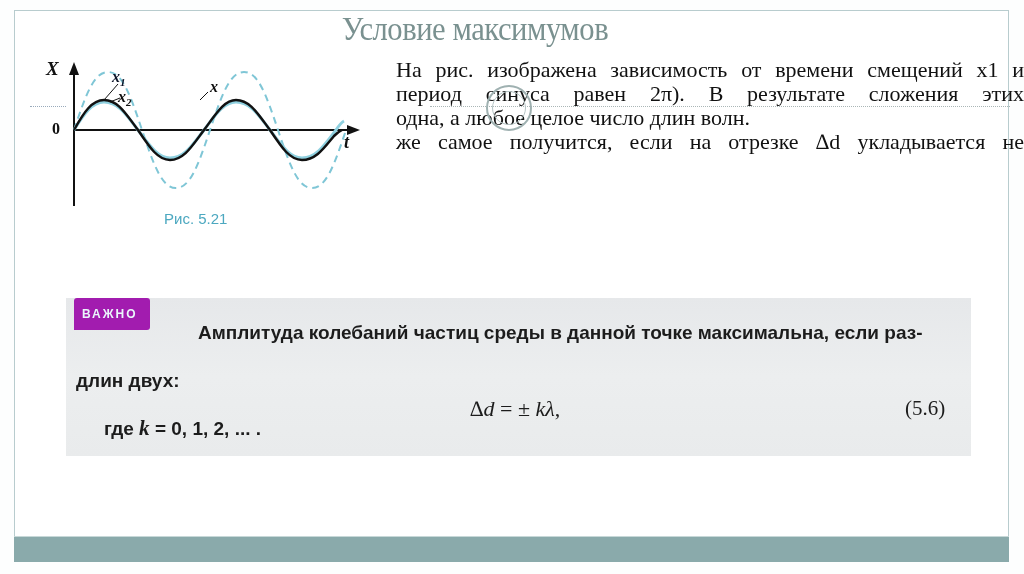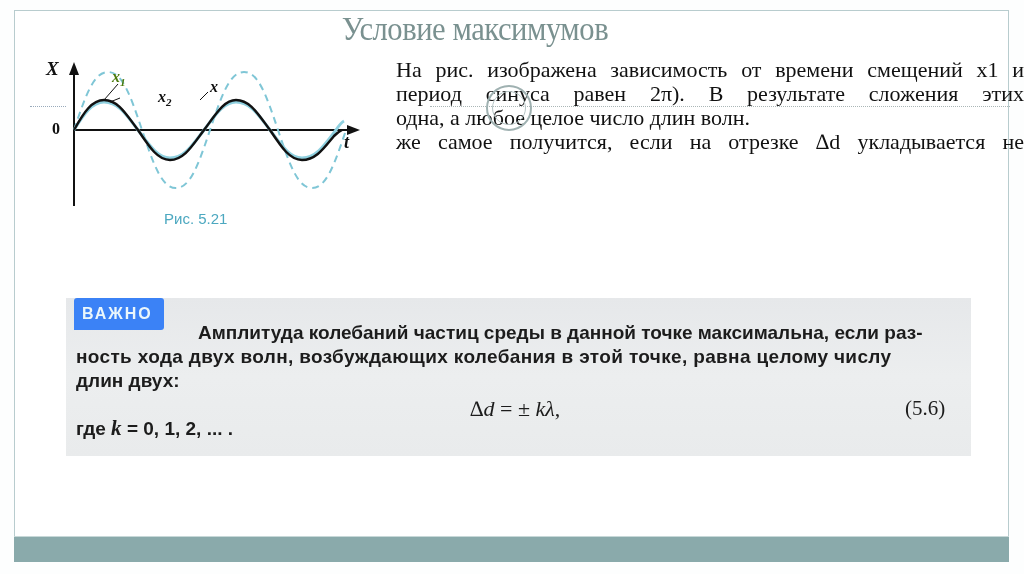--- a/index.html
+++ b/index.html
@@ -110,28 +110,28 @@
       left: 66px;
       top: 298px;
       width: 905px;
       height: 158px;
       background: linear-gradient(180deg, #e6e8ea 0%, #eceeef 50%, #e9ebec 100%);
     }
     .important-badge {
       position: absolute;
       left: 74px;
       top: 298px;
-      width: 90px;
+      width: 76px;
       height: 32px;
-      background: #3b82f6;
+      background: #a21caf;
       border-radius: 3px 3px 3px 0;
       color: #eaf6fb;
       font-family: "Liberation Sans", sans-serif;
       font-weight: bold;
-      font-size: 16px;
+      font-size: 12px;
       letter-spacing: 2px;
       line-height: 32px;
       padding-left: 8px;
       box-sizing: border-box;
     }
     .imp-text {
       position: absolute;
       font-family: "Liberation Sans", sans-serif;
       font-weight: bold;
       font-size: 19px;
@@ -206,42 +206,41 @@
 
       <path d="M36,72 C46,54 54,42 66,42 C80,42 88,56 100,72 C112,90 120,102 132,102 C146,102 154,88 166,72 C178,56 186,42 198,42 C212,42 220,56 232,72 C244,90 252,102 264,102 C278,102 286,90 296,78 C300,74 302,73 304,72" fill="none" stroke="#111" stroke-width="2.5"></path>
 
       <line x1="66" y1="42" x2="80" y2="26" stroke="#111" stroke-width="1"></line>
       <line x1="72" y1="44" x2="82" y2="40" stroke="#111" stroke-width="1"></line>
       <line x1="162" y1="42" x2="170" y2="34" stroke="#111" stroke-width="1"></line>
     </svg>
     <span style="position:absolute;left:8px;top:0px;font-family:'Liberation Serif',serif;font-style:italic;font-weight:bold;font-size:19px;color:#111;">X</span>
     <span style="position:absolute;left:14px;top:62px;font-family:'Liberation Serif',serif;font-weight:bold;font-size:16px;color:#111;">0</span>
     <span style="position:absolute;left:306px;top:74px;font-family:'Liberation Serif',serif;font-style:italic;font-weight:bold;font-size:18px;color:#111;">t</span>
-    <span style="position:absolute;left:74px;top:10px;font-family:'Liberation Serif',serif;font-style:italic;font-weight:bold;font-size:16px;color:#4d7c0f;">x<sub style="font-size:11px;">1</sub></span>
-    <span style="position:absolute;left:80px;top:30px;font-family:'Liberation Serif',serif;font-style:italic;font-weight:bold;font-size:16px;color:#111;margin-left:40px;">x<sub style="font-size:11px;">2</sub></span>
+    <span style="position:absolute;left:74px;top:10px;font-family:'Liberation Serif',serif;font-style:italic;font-weight:bold;font-size:16px;color:#0f172a;">x<sub style="font-size:11px;">1</sub></span>
+    <span style="position:absolute;left:80px;top:30px;font-family:'Liberation Serif',serif;font-style:italic;font-weight:bold;font-size:16px;color:#111;">x<sub style="font-size:11px;">2</sub></span>
     <span style="position:absolute;left:172px;top:20px;font-family:'Liberation Serif',serif;font-style:italic;font-weight:bold;font-size:16px;color:#111;">x</span>
   </div>
   <div class="caption">Рис. 5.21</div>
 
   <div class="paragraph">
     <span class="line">На рис. изображена зависимость от времени  смещений x1 и</span>
     <span class="line">период синуса равен 2π). В результате сложения этих</span>
     <span class="line last">одна, а любое целое число длин волн.</span>
     <span class="line">же самое получится, если на отрезке  ∆d укладывается не</span>
   </div>
 
   <div class="cursor-ring"></div>
 
   <div class="important"></div>
   <div class="important-badge">ВАЖНО</div>
   <div class="imp-text imp-line1">Амплитуда колебаний частиц среды в данной точке максимальна, если раз-</div>
-  <div class="imp-text imp-line2">ность хода двух волн, возбуждающих колебания в этой точке, равна целому числу</div>
   <div class="imp-text imp-line3">длин двух:</div>
   <div class="imp-formula">
     <i>∆d</i><span style="white-space:pre;"> = ± </span><i>kλ</i><span>,</span>
   </div>
   <div class="imp-number">(5.6)</div>
   <div class="imp-where">
-    <span style="white-space:pre;">где </span><i>k</i><span style="white-space:pre;"> = 0, 1, 2, ... .</span>
+    <span style="white-space:pre;margin-left:28px;">где </span><i>k</i><span style="white-space:pre;"> = 0, 1, 2, ... .</span>
   </div>
 
   <div class="footer-bar"></div>
 </div>
 
 </body></html>

